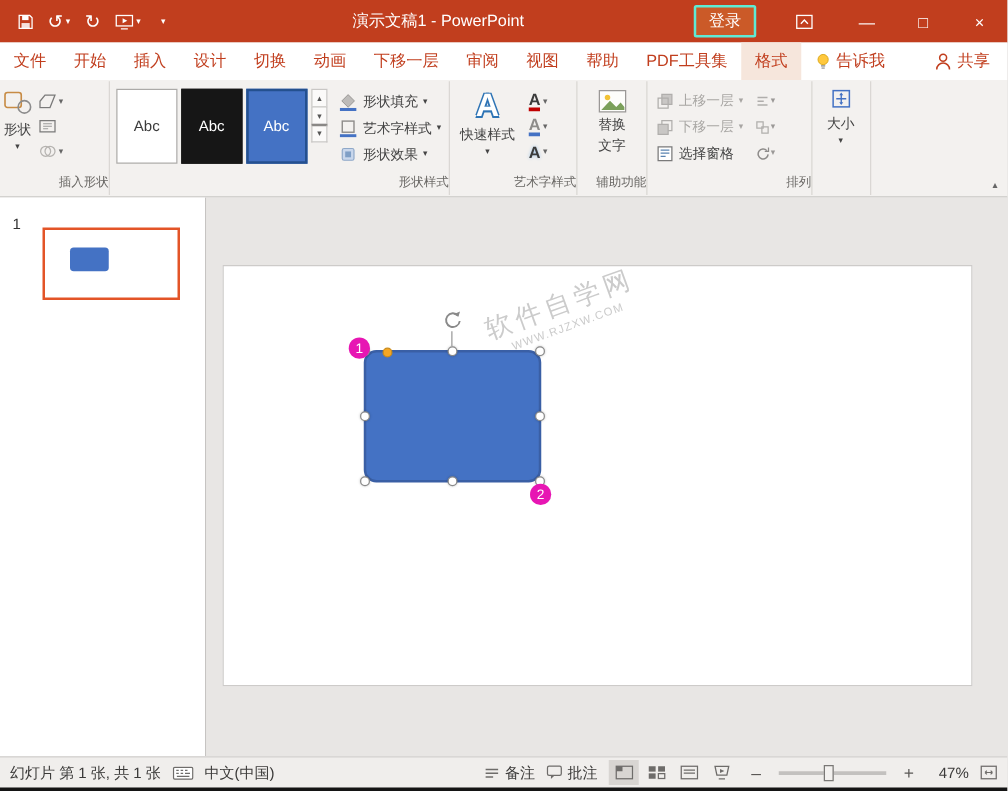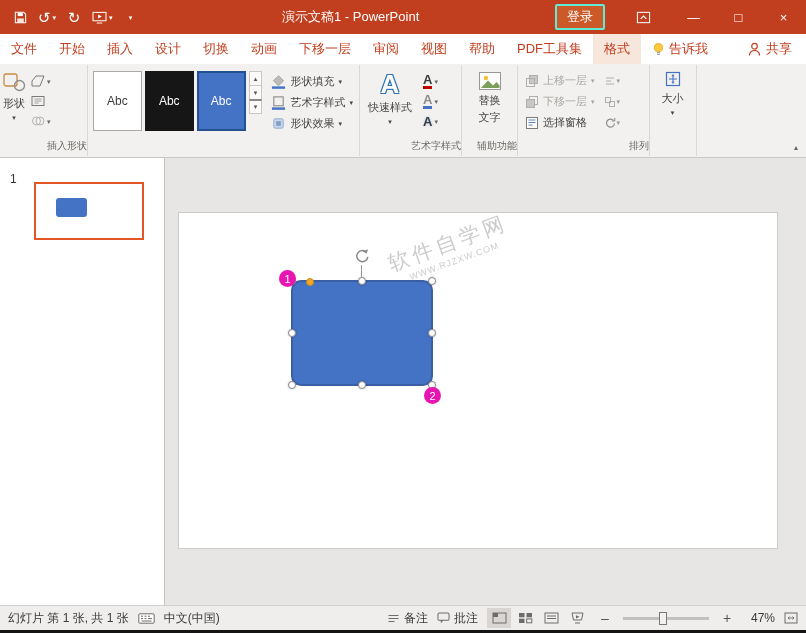--- a/index.html
+++ b/index.html
@@ -253,20 +253,21 @@
         <div class="fxrow">
           <svg width="15" height="15" viewBox="0 0 16 16">
               <rect x="3" y="3" width="10" height="10" rx="1.5" fill="#C9D7EC" stroke="#8FA8C8"></rect>
               <rect x="5.5" y="5.5" width="5" height="5" fill="#7F9FC6"></rect>
             </svg>
           <span>形状效果</span>
           <span class="dd">▾</span>
         </div>
       </div>
     </div>
+    <div class="glabel">形状样式</div>
   </div>
 
   <div class="group" id="g3">
     <div class="g3wrap">
       <div class="bigbtn" style="width:56px">
         <span class="bigA">A</span>
         <span>快速样式</span>
         <span class="dd">▾</span>
       </div>
       <div class="mini-col">

